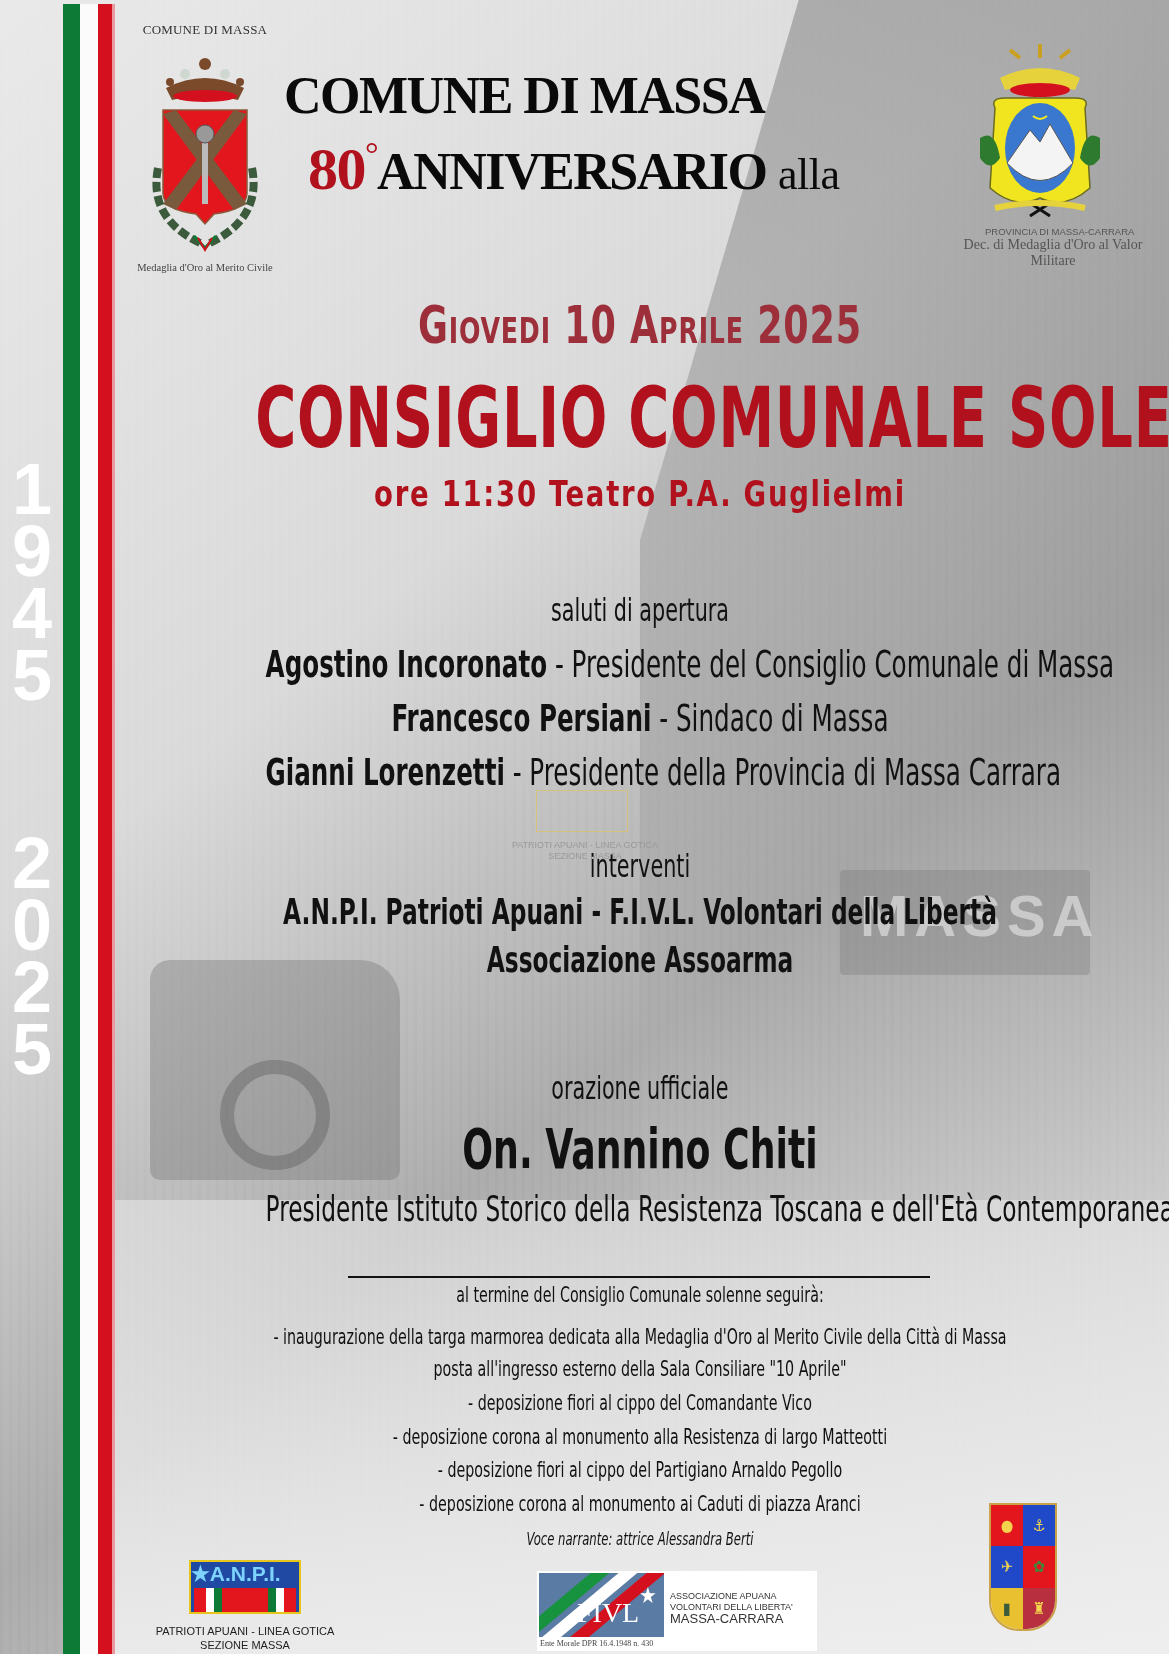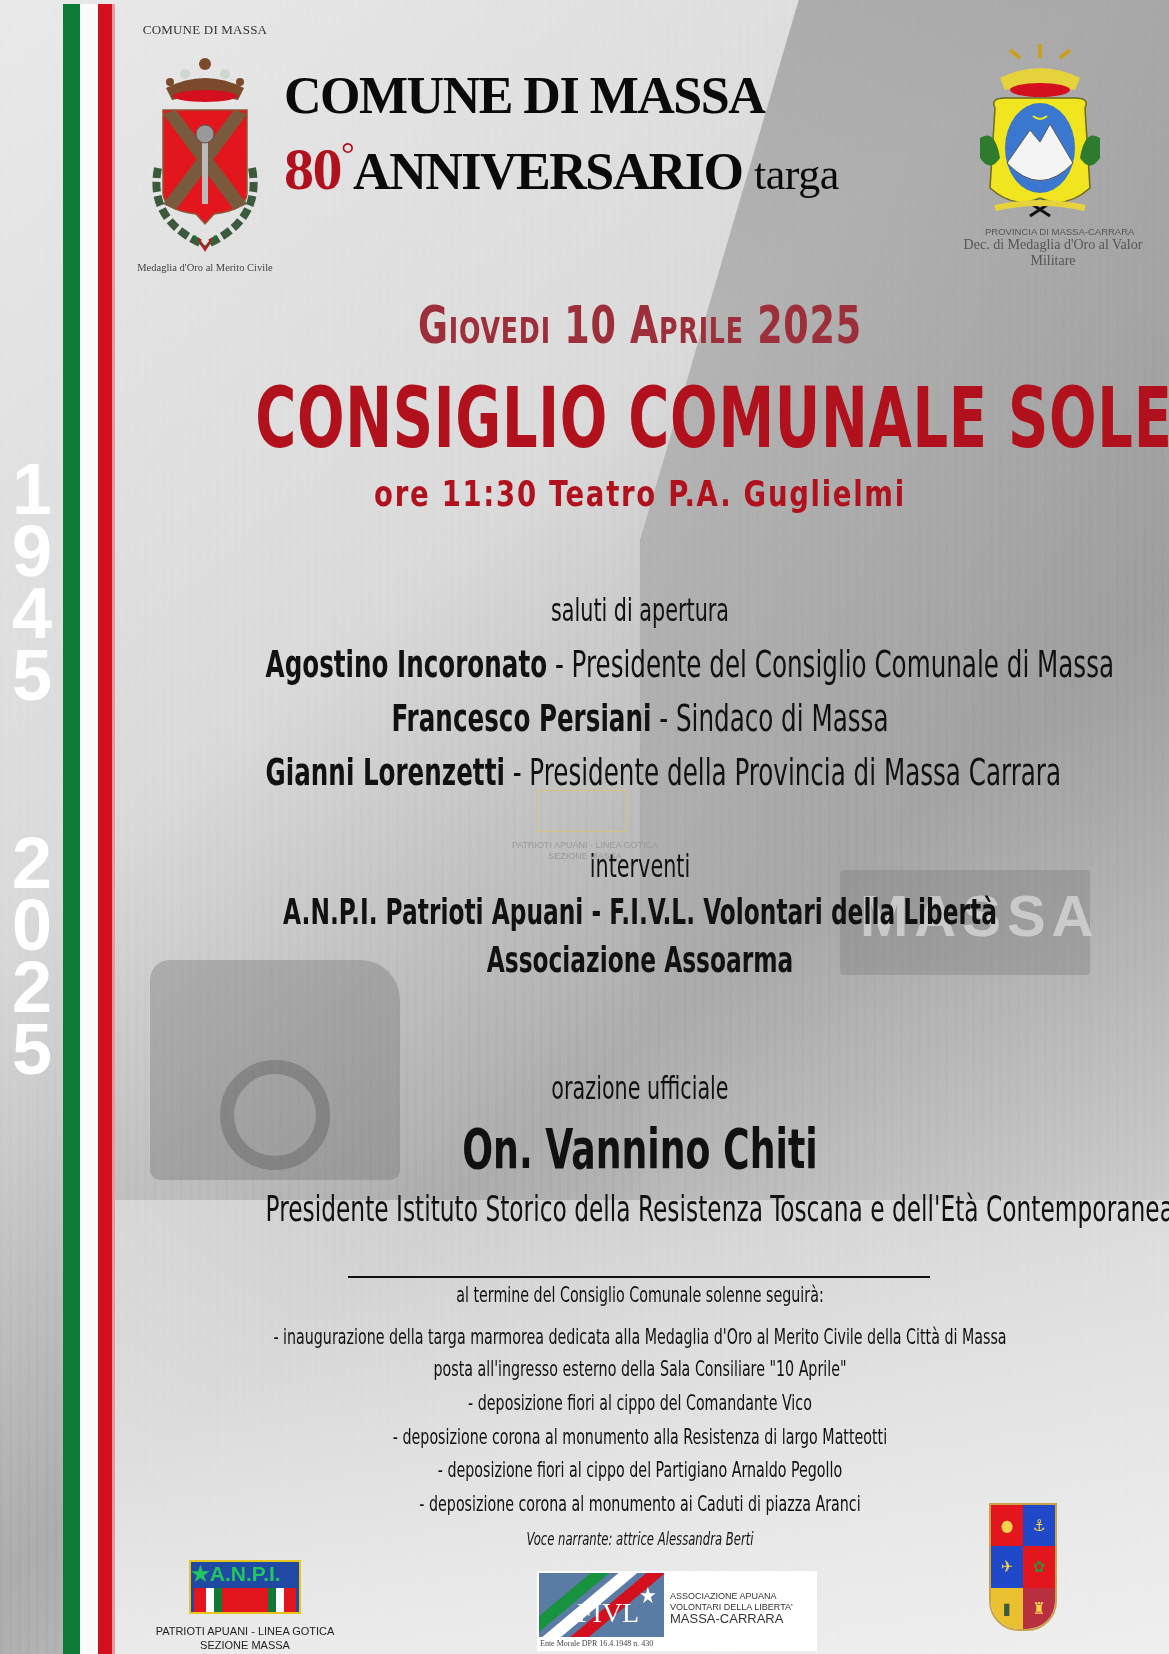--- a/index.html
+++ b/index.html
@@ -60,21 +60,21 @@
 
   
   .crest-left { position: absolute; left: 130px; top: 22px; width: 150px; height: 255px; text-align: center; }
   .crest-left .cap { font-family: "Liberation Serif", serif; font-size: 13px; color: #333; letter-spacing: 0.2px; }
   .crest-left .sub { font-family: "Liberation Serif", serif; font-size: 10.5px; color: #444; position: absolute; left: 0; top: 240px; width: 150px; text-align: center; }
 
   
   .header { position: absolute; left: 284px; top: 68px; font-family: "Liberation Serif", serif; font-weight: bold; color: #0a0a0a; }
   .header .l1 { font-size: 52px; line-height: 56px; letter-spacing: -1.5px; }
   .header .l2 { font-size: 52px; line-height: 60px; letter-spacing: -1.5px; white-space: nowrap; }
-  .header .l2 .num { color: #b0111c; font-size: 60px; }
+  .header .l2 .num { color: #b0111c; font-size: 60px; margin-left: 24px; }
   .header .l2 .deg { color: #b0111c; font-size: 34px; vertical-align: 24px; font-weight: normal; }
   .header .l2 .della { font-weight: normal; font-size: 44px; letter-spacing: -0.5px; }
   .header .l3 { font-size: 52px; line-height: 62px; letter-spacing: -1.5px; white-space: nowrap; }
 
   
   .crest-right { position: absolute; left: 975px; top: 38px; width: 160px; height: 210px; }
   .crest-right .cap1 { position: absolute; left: 10px; top: 188px; width: 160px; font-family: "Liberation Sans", sans-serif; font-size: 9.5px; color: #555; text-align: left; }
   .crest-right .cap2 { position: absolute; left: -12px; top: 199px; width: 180px; font-family: "Liberation Serif", serif; font-size: 14px; color: #555; text-align: center; }
 
   
@@ -91,21 +91,21 @@
   .speaker { font-family: "DejaVu Sans Condensed", "DejaVu Sans", sans-serif; font-weight: bold; font-size: 56px; color: #111; line-height: 62px; }
   .speaker-role { font-family: "DejaVu Sans Condensed", "DejaVu Sans", sans-serif; font-size: 36px; color: #111; line-height: 46px; }
   .after { font-family: "DejaVu Sans Condensed", "DejaVu Sans", sans-serif; font-size: 22px; color: #111; line-height: 33px; }
   .voice { font-family: "DejaVu Sans Condensed", "DejaVu Sans", sans-serif; font-style: italic; font-size: 18px; color: #111; line-height: 24px; }
 
   .divider { position: absolute; left: 348px; top: 1276px; width: 582px; height: 2px; background: #111; }
 
   
   .anpi { position: absolute; left: 150px; top: 1560px; width: 190px; text-align: center; }
   .anpi-box { margin: 0 auto; width: 112px; height: 54px; border: 2px solid #e8c51b; background: #1f49a3; position: relative; }
-  .anpi-box .txt { position: absolute; left: 0; top: 0; width: 88px; height: 24px; color: #22c55e; font-family: "Liberation Sans", sans-serif; font-size: 21px; font-weight: bold; line-height: 24px; text-align: center; }
+  .anpi-box .txt { position: absolute; left: 0; top: 0; width: 88px; height: 24px; color: #7dd3fc; font-family: "Liberation Sans", sans-serif; font-size: 21px; font-weight: bold; line-height: 24px; text-align: center; }
   .anpi-box .stripes { position: absolute; left: 3px; top: 26px; width: 102px; height: 24px; display: flex; }
   .anpi-box .stripes i { display: block; height: 100%; }
   .anpi .cap { margin-top: 10px; font-family: "Liberation Sans", sans-serif; font-size: 11px; color: #222; line-height: 14px; }
 
   .fivl { position: absolute; left: 537px; top: 1555px; width: 280px; height: 80px; background: #ffffff; margin-top: 16px; }
   .fivl-mark { position: absolute; left: 2px; top: 2px; width: 125px; height: 64px; background: #5a7ba3; overflow: hidden; }
   .fivl-mark .diag-g { position: absolute; left: -30px; top: 20px; width: 120px; height: 12px; background: #17923e; transform: rotate(-40deg); }
   .fivl-mark .diag-w { position: absolute; left: -24px; top: 30px; width: 140px; height: 12px; background: #ffffff; transform: rotate(-40deg); }
   .fivl-mark .diag-r { position: absolute; left: -18px; top: 40px; width: 160px; height: 12px; background: #d4101e; transform: rotate(-40deg); }
   .fivl-mark .name { position: absolute; left: 38px; top: 24px; font-family: "Liberation Serif", serif; font-size: 28px; color: #fff; }
@@ -175,21 +175,21 @@
     <path d="M64 198 L75 210 L86 198" fill="none" stroke="#0d7a36" stroke-width="3"></path>
     <path d="M68 200 L75 212 L82 200" fill="none" stroke="#d4101e" stroke-width="2"></path>
   </svg>
   <div class="sub">Medaglia d'Oro al Merito Civile</div>
 </div>
 
 <div class="header">
   <div class="l1">COMUNE DI MASSA</div>
   <div class="l2">
     <span class="num">80</span><span class="deg">°</span><span>ANNIVERSARIO</span>
-    <span class="della">targa</span>
+    <span class="della">alla</span>
   </div>
 </div>
 
 <div class="crest-right">
   <svg width="130" height="185" viewBox="0 0 130 185">
     <path d="M25 40 Q65 20 105 40 L100 52 Q65 44 30 52 Z" fill="#e6d23a"></path>
     <ellipse cx="65" cy="52" rx="30" ry="7" fill="#d4101e"></ellipse>
     <path d="M35 12 L45 20 M65 6 L65 20 M95 12 L85 20" stroke="#c9a020" stroke-width="4"></path>
     <path d="M20 70 Q15 60 30 60 L100 60 Q115 60 110 70 L115 150 Q90 172 65 160 Q40 172 15 150 Z" fill="#f0e51e" stroke="#6a6a20" stroke-width="1.5"></path>
     <ellipse cx="65" cy="110" rx="35" ry="45" fill="#3a78d0"></ellipse>

